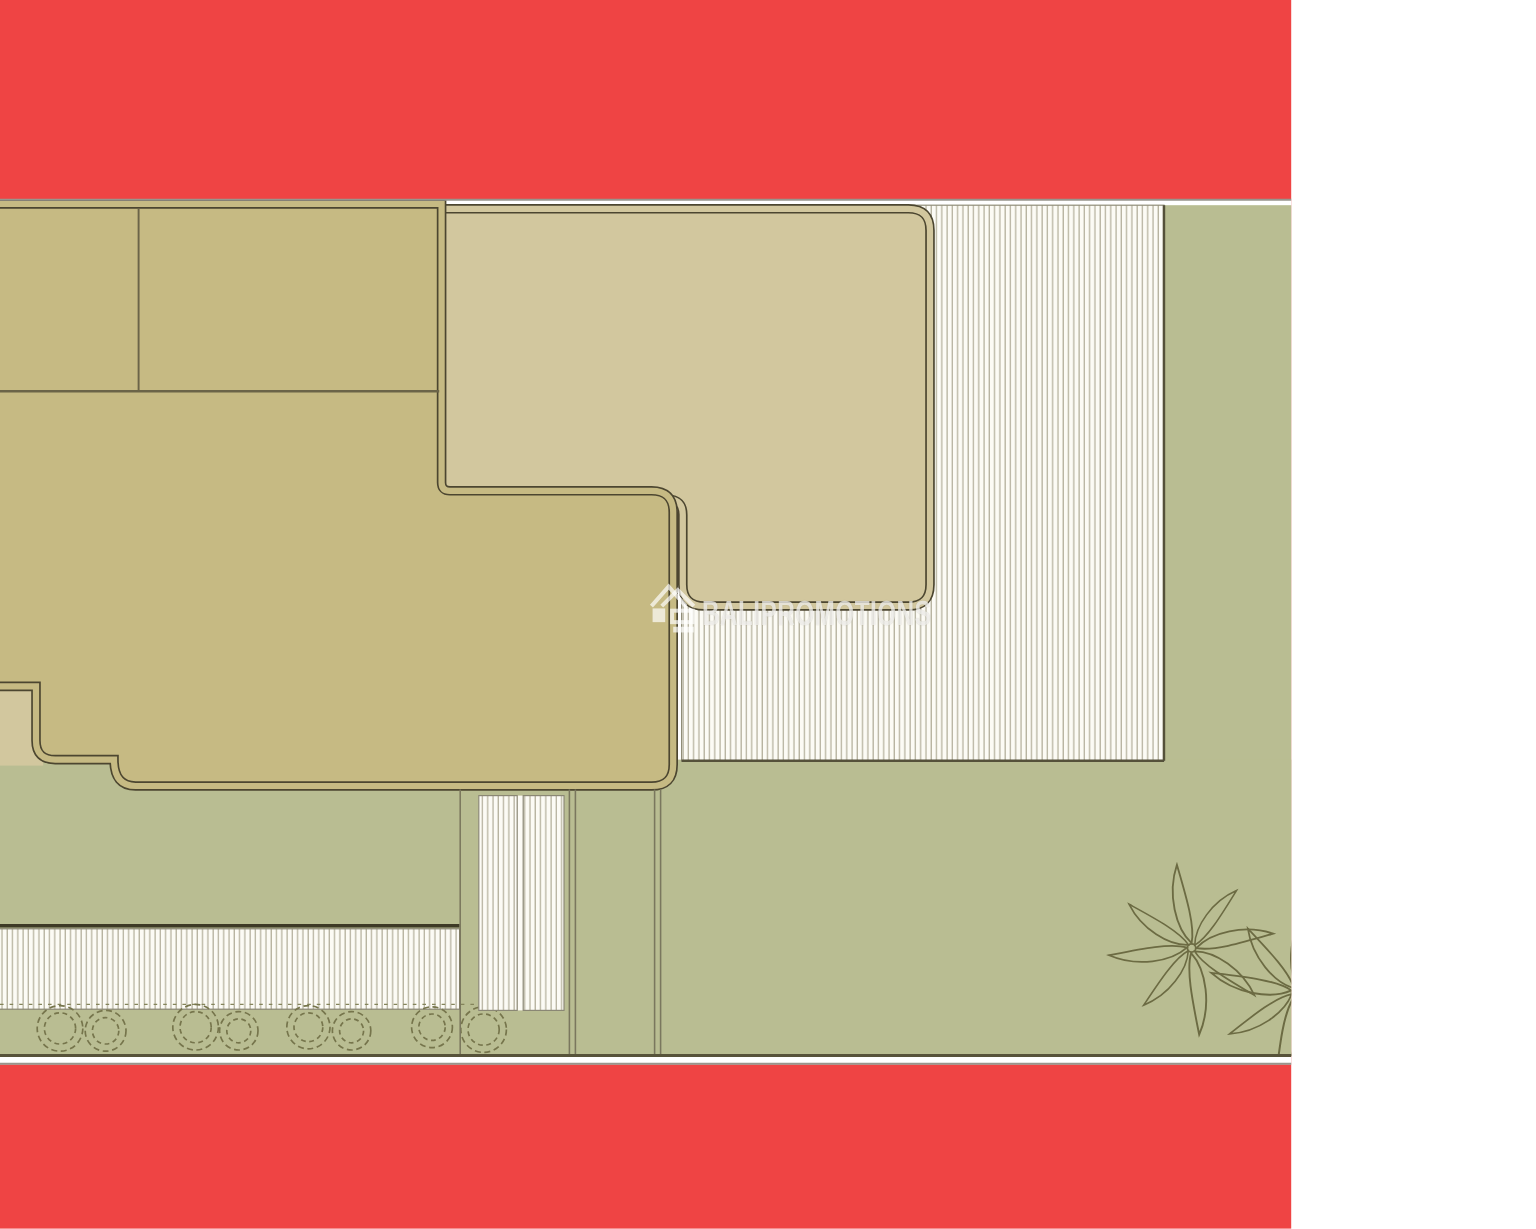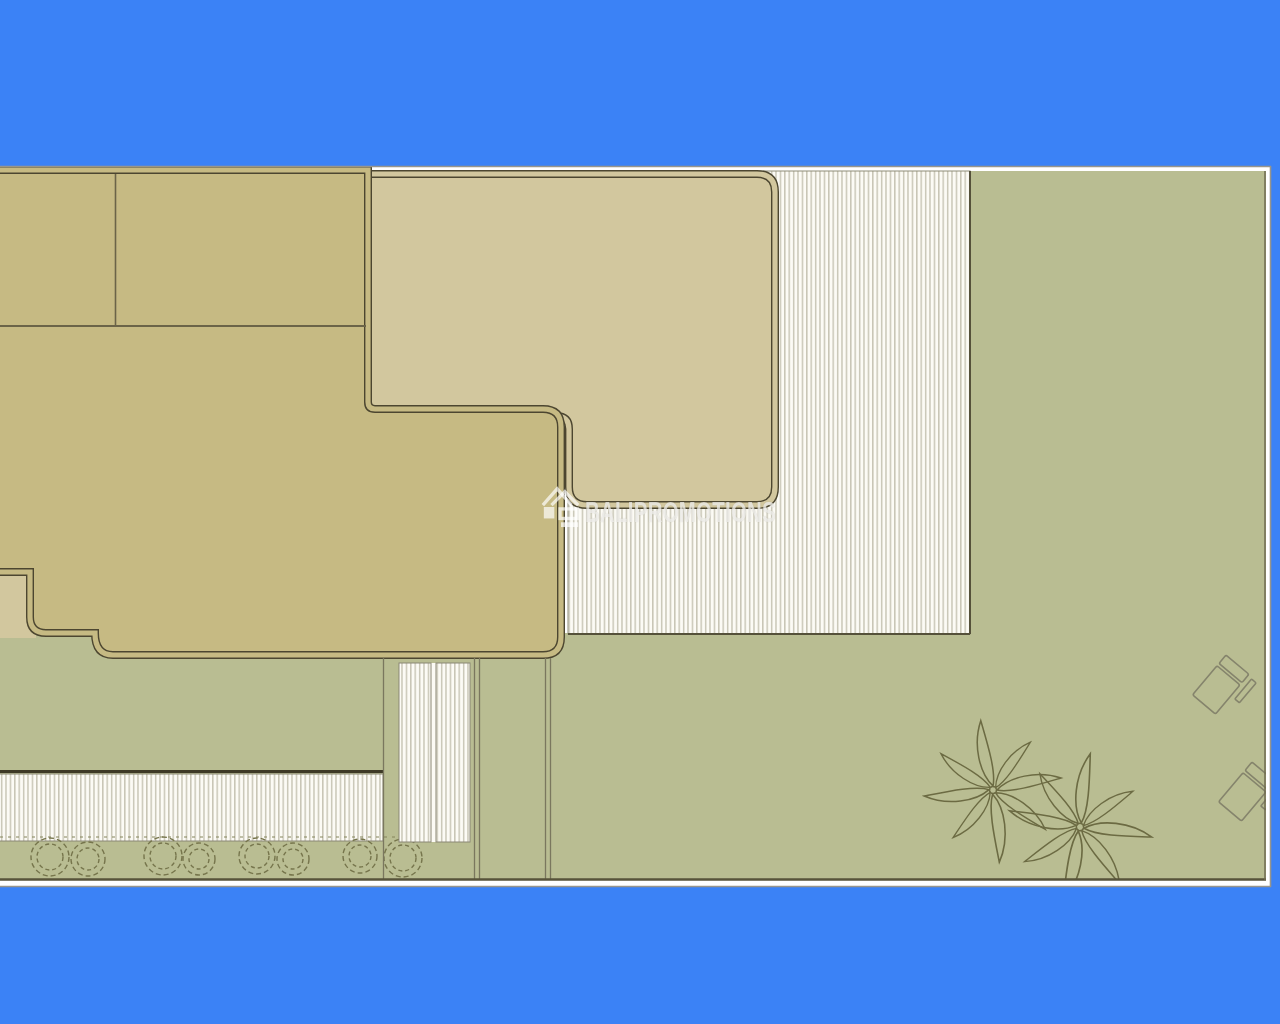--- a/index.html
+++ b/index.html
@@ -1,16 +1,16 @@
 <!DOCTYPE html>
 <html><head>
 <meta charset="utf-8">
 <style>
   html,body{margin:0;padding:0;background:#ffffff;font-family:"Liberation Sans",sans-serif;}
-  #stage{position:relative;width:1280px;height:1024px;background:#3b82f6;overflow:hidden;}
+  #stage{position:relative;width:1076px;height:1024px;background:#ef4444;overflow:hidden;}
   #plan-svg{position:absolute;left:0;top:0;}
   #watermark{
     position:absolute;left:540px;top:484px;display:flex;align-items:flex-end;gap:3px;
     pointer-events:none;
   }
   #watermark .wm-text{
     font-size:29px;font-weight:bold;line-height:1;white-space:nowrap;
     color:rgba(255,255,255,0.68);
     letter-spacing:0.5px;
     transform:scaleX(0.70);transform-origin:left bottom;

